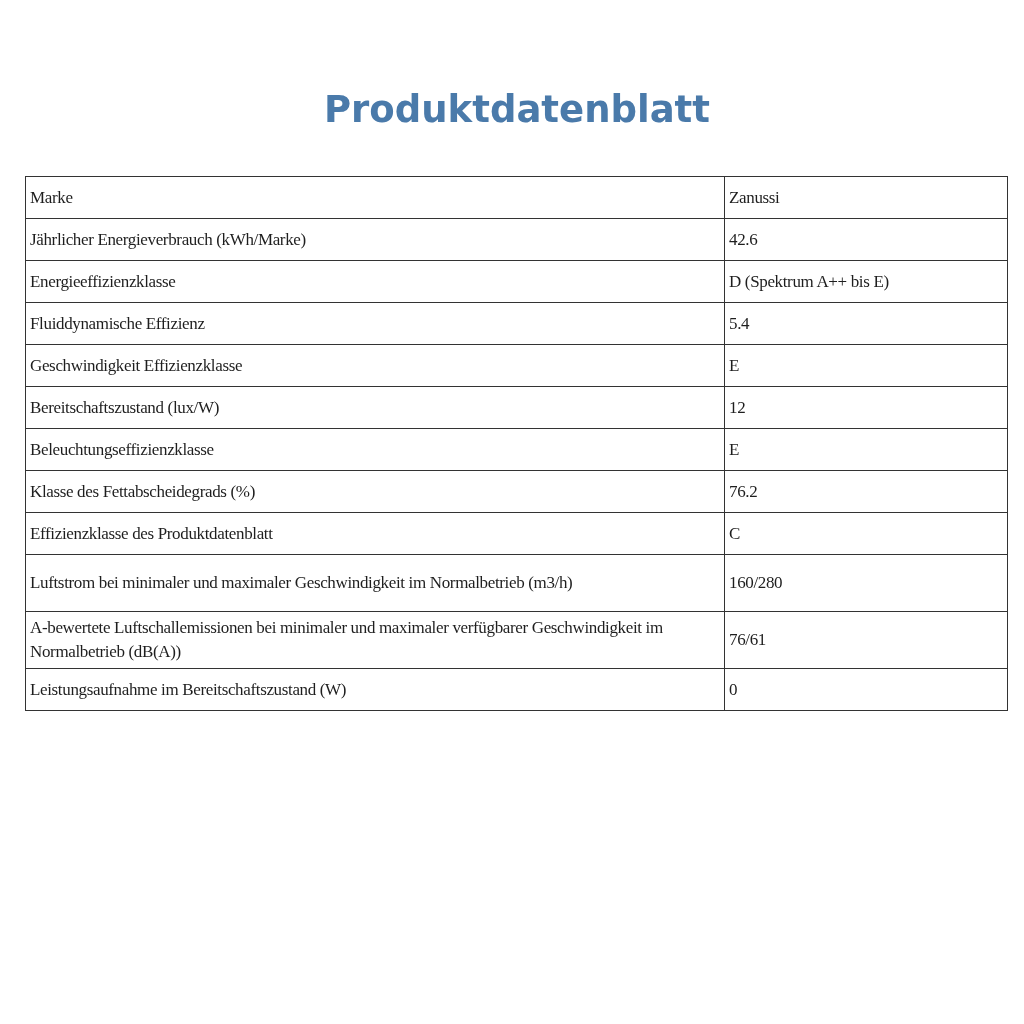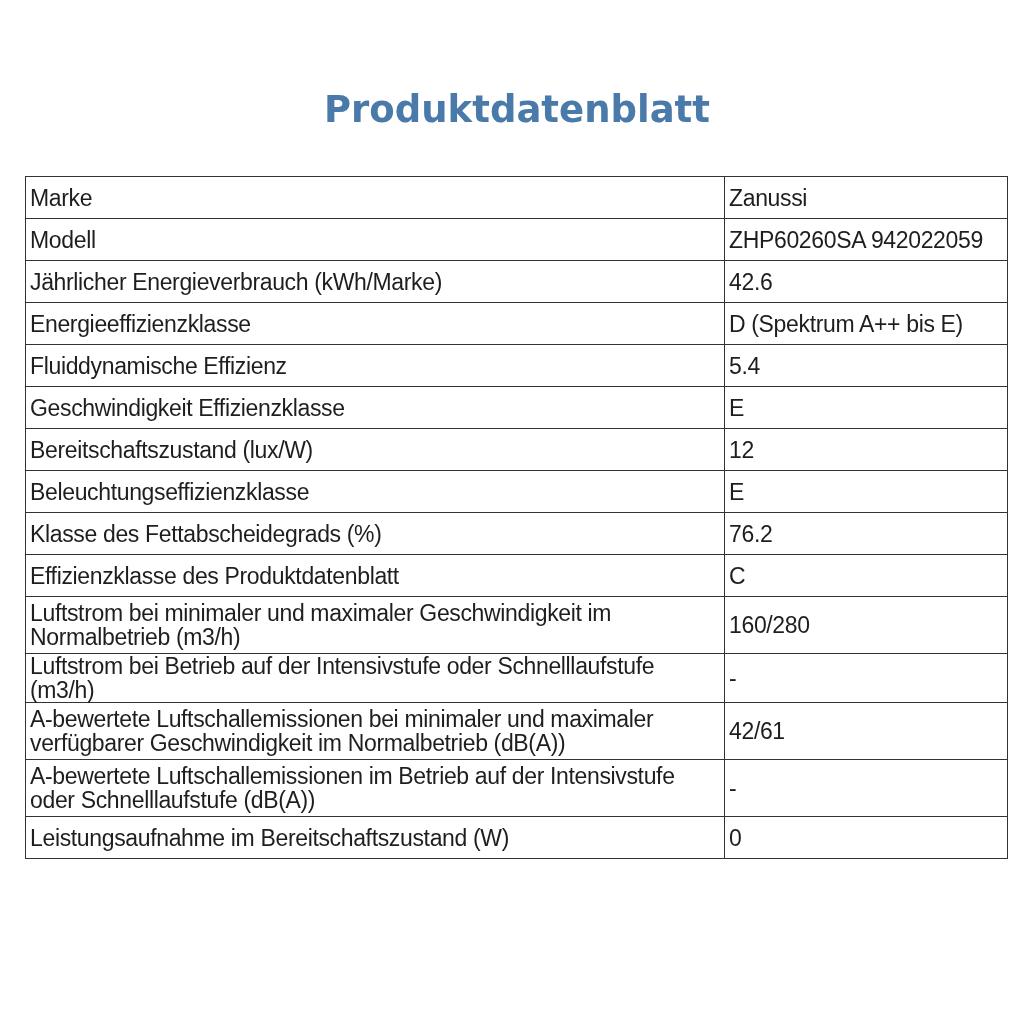--- a/index.html
+++ b/index.html
@@ -31,48 +31,44 @@
     table.datasheet {
       position: absolute;
       top: 176px;
       left: 25px;
       width: 980px;
       border-collapse: collapse;
       table-layout: fixed;
     }
     table.datasheet td {
       border: 1.5px solid #333333;
-      font-size: 23px;
+      font-size: 17px;
       line-height: 24px;
       padding: 0 4px 0 4px;
       vertical-align: middle;
       color: #1e1e1e;
-      font-family: Liberation Sans, sans-serif;
+      font-family: Liberation Serif, serif;
       letter-spacing: -0.35px;
       margin-left: 43px;
     }
     td.label { width: 690px; }
     td.value { width: 274px; }
     tr.single td { height: 41px; }
     tr.double td { height: 56px; }
   </style>
 </head>
 <body>
 
 <h1 class="page-title">Produktdatenblatt</h1>
 
 <table class="datasheet">
   <tbody>
     <tr class="single">
       <td class="label">Marke</td>
       <td class="value">Zanussi</td>
-    </tr>
-    <tr class="single">
-      <td class="label">Modell</td>
-      <td class="value">ZHP60260SA 942022059</td>
     </tr>
     <tr class="single">
       <td class="label">Jährlicher Energieverbrauch (kWh/Marke)</td>
       <td class="value">42.6</td>
     </tr>
     <tr class="single">
       <td class="label">Energieeffizienzklasse</td>
       <td class="value">D (Spektrum A++ bis E)</td>
     </tr>
     <tr class="single">
@@ -96,30 +92,22 @@
       <td class="value">76.2</td>
     </tr>
     <tr class="single">
       <td class="label">Effizienzklasse des Produktdatenblatt</td>
       <td class="value">C</td>
     </tr>
     <tr class="double">
       <td class="label">Luftstrom bei minimaler und maximaler Geschwindigkeit im Normalbetrieb (m3/h)</td>
       <td class="value">160/280</td>
     </tr>
-    <tr class="single">
-      <td class="label">Luftstrom bei Betrieb auf der Intensivstufe oder Schnelllaufstufe (m3/h)</td>
-      <td class="value">-</td>
-    </tr>
     <tr class="double">
       <td class="label">A-bewertete Luftschallemissionen bei minimaler und maximaler verfügbarer Geschwindigkeit im Normalbetrieb (dB(A))</td>
-      <td class="value">42/61</td>
-    </tr>
-    <tr class="double">
-      <td class="label">A-bewertete Luftschallemissionen im Betrieb auf der Intensivstufe oder Schnelllaufstufe (dB(A))</td>
-      <td class="value">-</td>
+      <td class="value">76/61</td>
     </tr>
     <tr class="single">
       <td class="label">Leistungsaufnahme im Bereitschaftszustand (W)</td>
       <td class="value">0</td>
     </tr>
   </tbody>
 </table>
 
 </body></html>

